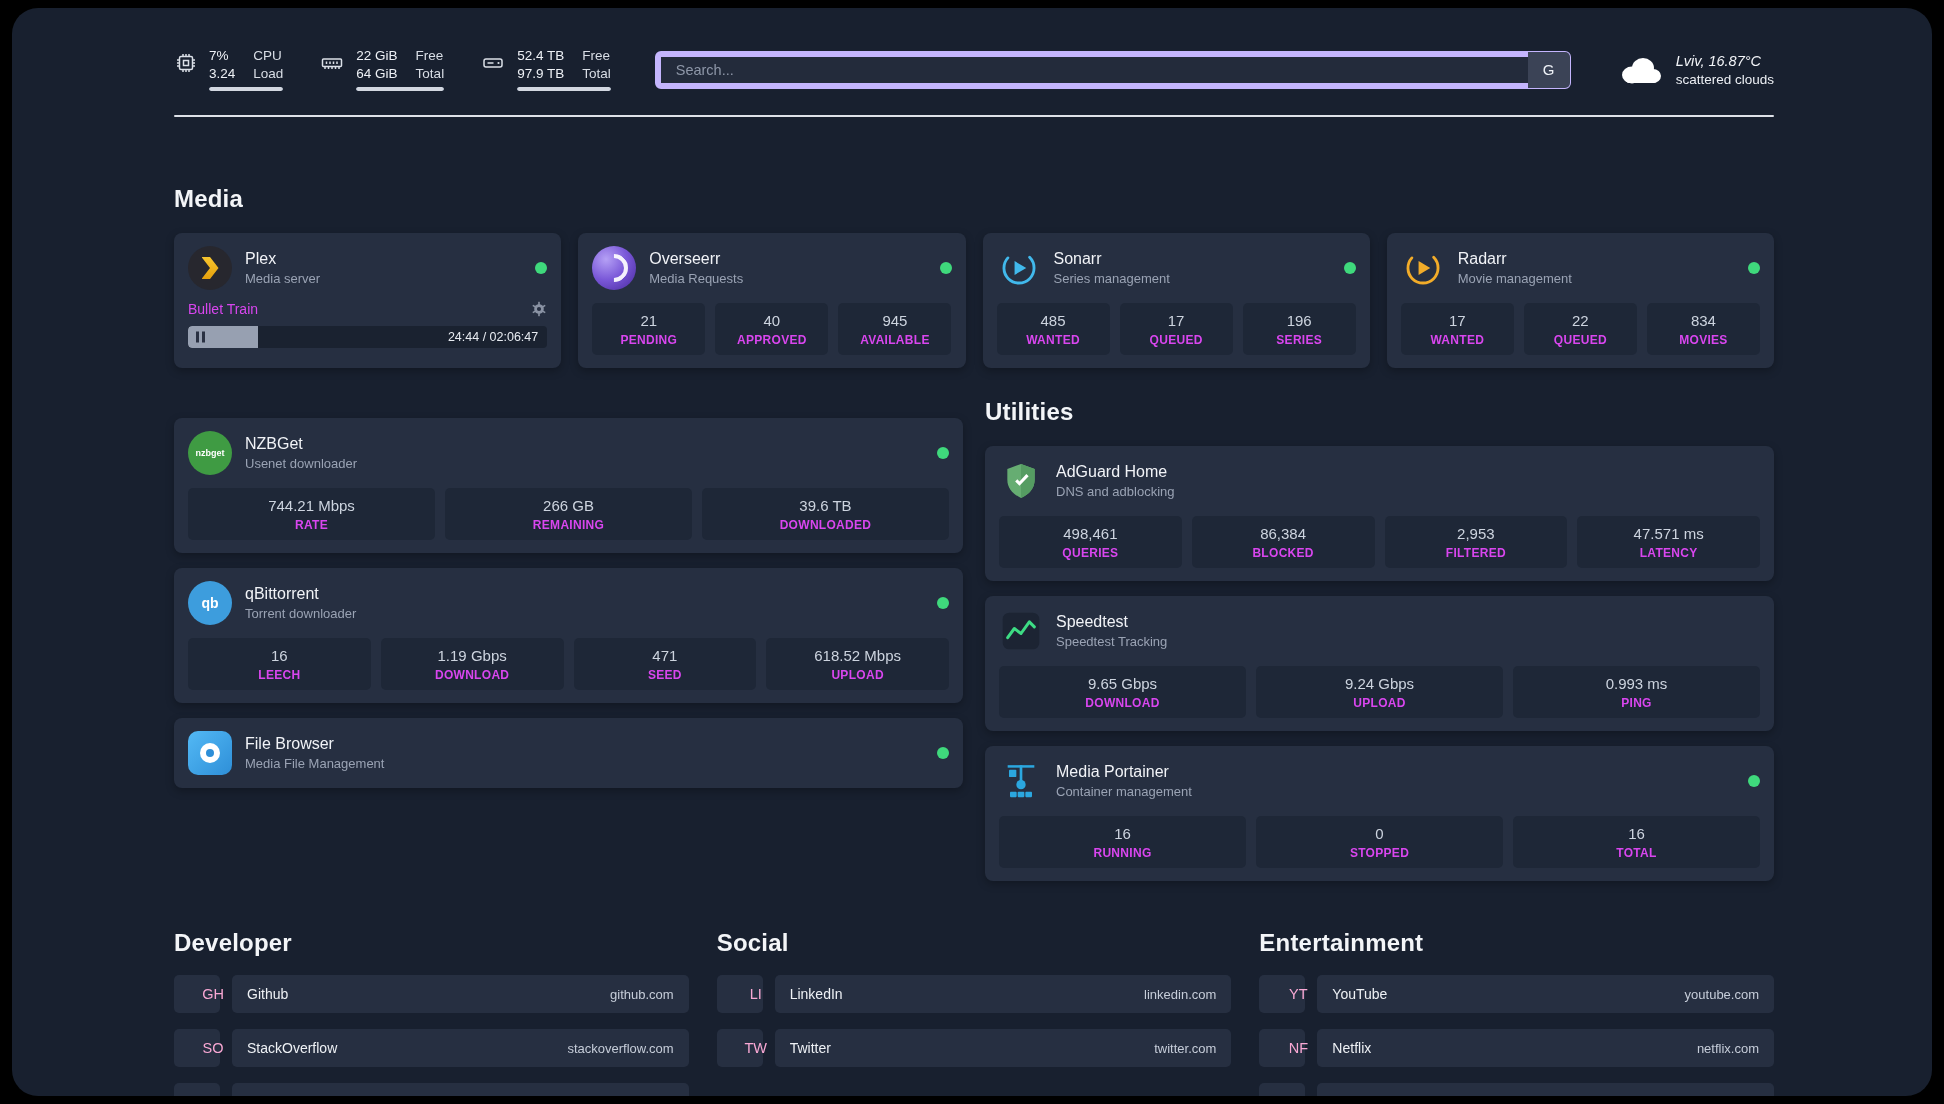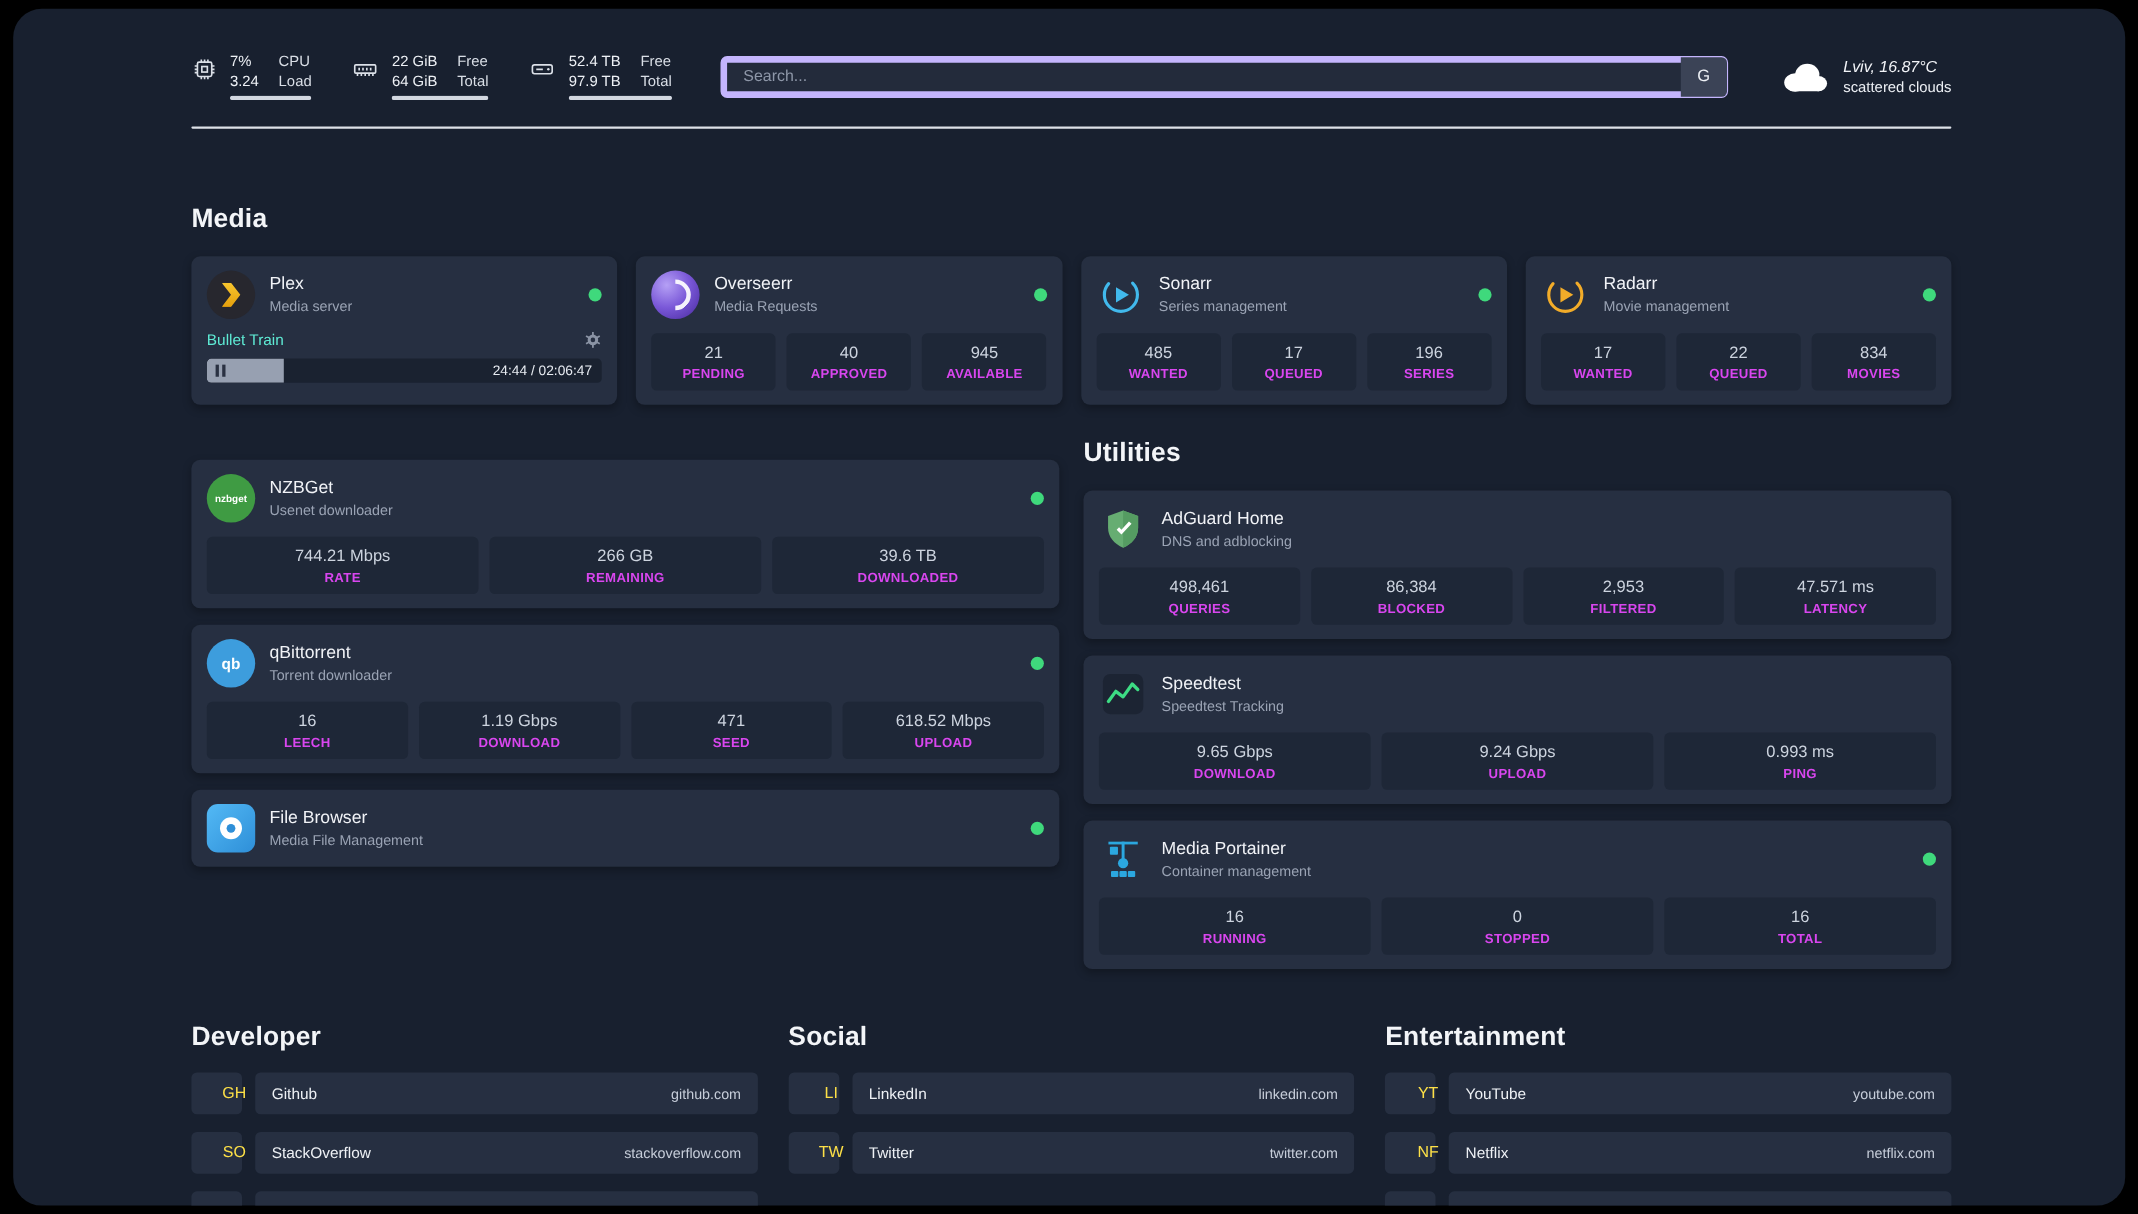--- a/index.html
+++ b/index.html
@@ -75,39 +75,39 @@
   .ov-icon::after { content:""; position:absolute; width:20px; height:20px; border-radius:50%;
     border:4px solid rgba(255,255,255,.92); border-left-color:transparent; border-bottom-color:transparent;
     transform:rotate(45deg); }
   .nzb-icon { border-radius:50%; background:#3f9b43; color:#fff; font-size:9px; font-weight:700; }
   .qb-icon { border-radius:50%; background:#3d9ddd; color:#fff; font-size:14px; font-weight:700; }
   .fb-icon { background:linear-gradient(135deg,#53b9f5,#2e8fd8); }
   .fb-dot-outer { width:20px; height:20px; border-radius:50%; background:#fff; display:flex; align-items:center; justify-content:center; }
   .fb-dot-inner { width:8px; height:8px; border-radius:50%; background:#2e8fd8; }
 
   
-  .np-row { margin-top:11px; display:flex; align-items:center; justify-content:space-between; font-size:14px; color:#5eead4; }
+  .np-row { margin-top:11px; display:flex; align-items:center; justify-content:space-between; font-size:14px; color:#d946ef; }
   .player-bar { margin-top:9px; position:relative; height:22px; background:#1a2230; border-radius:4px; overflow:hidden; }
   .player-fill { height:100%; background:#97a0b1; border-radius:4px 0 0 4px; }
   .pause-icon { position:absolute; left:8px; top:50%; transform:translateY(-50%); display:flex; gap:3px; cursor:pointer; }
   .pause-icon i { display:block; width:3px; height:11px; background:#2a3142; }
   .player-time { position:absolute; right:9px; top:50%; transform:translateY(-50%); font-size:12.5px; color:#e8ecf2; }
 
   
   .columns { margin-top:30px; display:flex; gap:22px; align-items:flex-start; }
   .column { flex:1; min-width:0; }
   .column .card { margin-top:20px; }
   .column .card + .card { margin-top:15px; }
 
   
   .bookmarks { margin-top:48px; display:flex; gap:28px; }
   .bm-col { flex:1; min-width:0; }
   .bm-rows { margin-top:18px; display:flex; flex-direction:column; gap:16px; }
   .bm-row { display:flex; gap:12px; align-items:stretch; }
-  .bm-abbr { width:46px; border-radius:5px; background:#262f41; color:#fde047; font-size:14.5px;
+  .bm-abbr { width:46px; border-radius:5px; background:#262f41; color:#f9a8d4; font-size:14.5px;
     display:flex; align-items:center; justify-content:center; cursor:pointer;padding-left:32px; }
   .bm-pill { flex:1; height:38px; border-radius:5px; background:#262f41; display:flex;
     align-items:center; justify-content:space-between; padding:0 15px; cursor:pointer; }
   .bm-name { font-size:14px; color:#eef1f5; }
   .bm-url { font-size:13px; color:#c6cdd9; }
 </style>
 </head>
 <body>
 
 <div class="frame">

